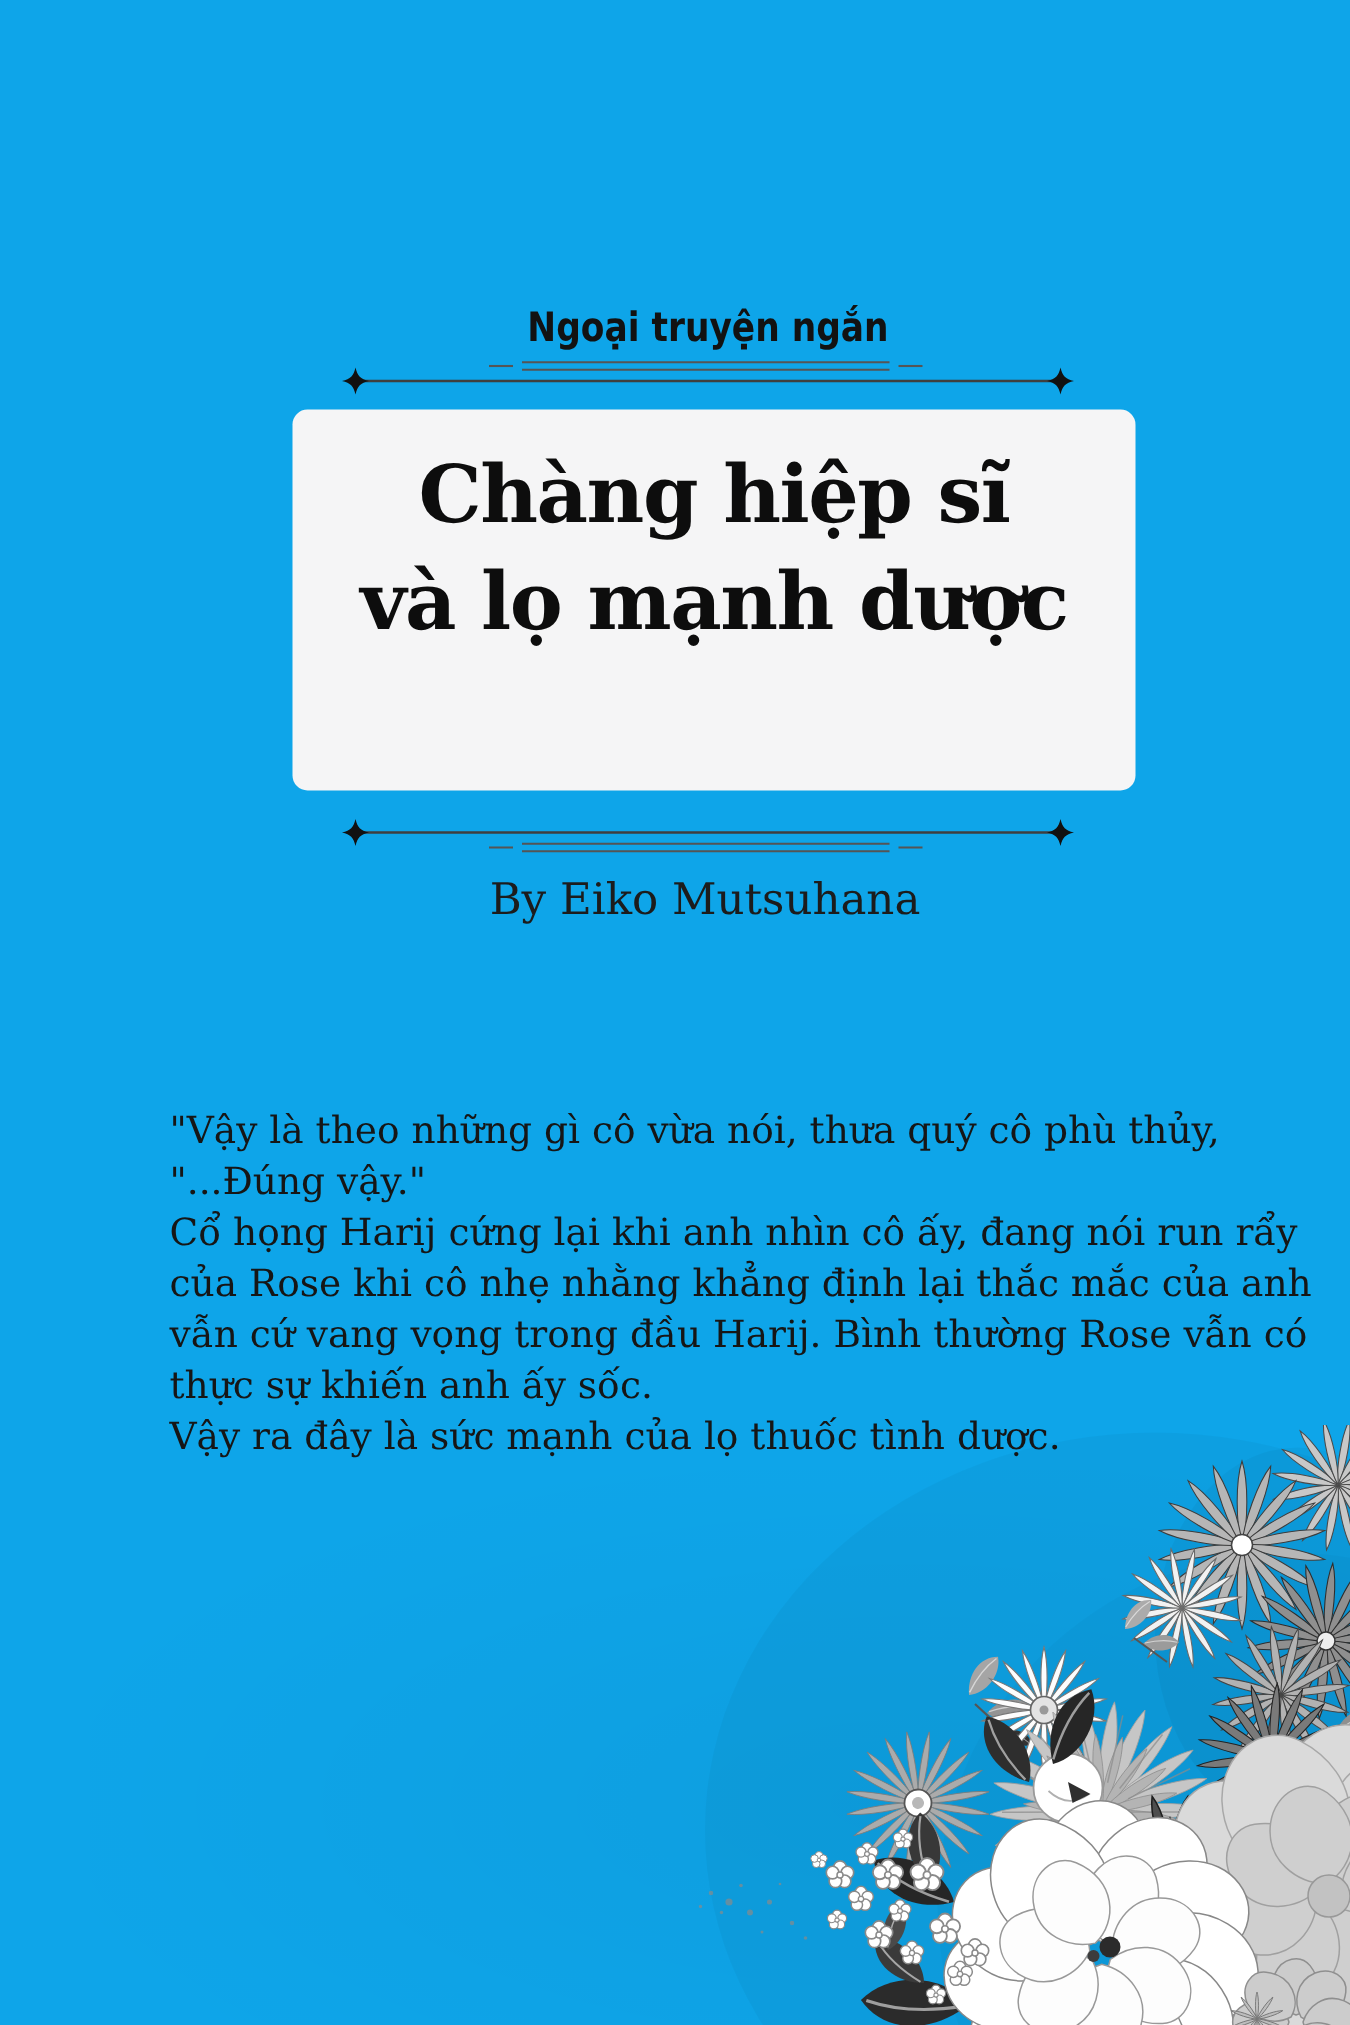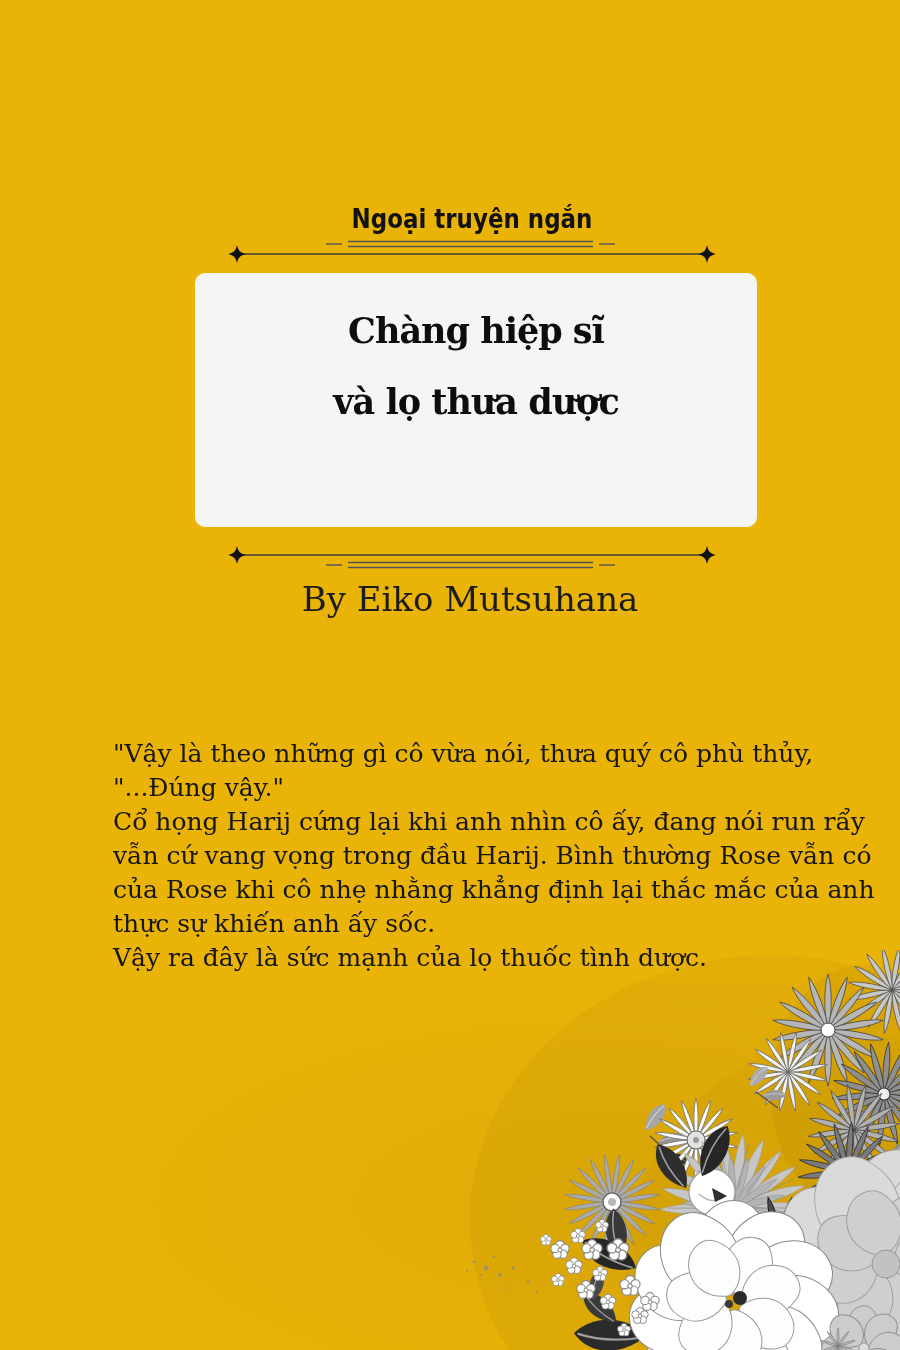--- a/index.html
+++ b/index.html
@@ -1,19 +1,19 @@
 <!DOCTYPE html>
 <html><head>
 <meta charset="utf-8">
 <style>
   html,body{margin:0;padding:0;background:#fff;}
   .page{
     position:relative;
     width:900px;height:1350px;
-    background:#eab308;
+    background:#0ea5e9;
     overflow:hidden;
     font-family:"DejaVu Serif",serif;
     color:#141414;
   }
   .kicker{
     position:absolute;left:197px;top:203px;width:550px;
     text-align:center;
     font-family:"DejaVu Sans",sans-serif;
     font-weight:bold;font-size:27px;line-height:32px;
     color:#121212;
@@ -23,28 +23,28 @@
   .deco-top{top:232px;}
   .deco-bottom{top:543px;}
   .title-panel{
     position:absolute;left:195px;top:273px;width:562px;height:254px;
     background:#f5f5f6;border-radius:10px;
   }
   .title{
     position:absolute;left:195px;top:295px;width:562px;
     text-align:center;
     font-family:"DejaVu Serif",serif;
-    font-weight:bold;font-size:35px;line-height:71px;
+    font-weight:bold;font-size:53px;line-height:71px;
     color:#0d0d0d;letter-spacing:-1px;
   }
   .byline{
     position:absolute;left:195px;top:581px;width:550px;
     text-align:center;
     font-family:"DejaVu Serif",serif;
-    font-size:34px;line-height:36px;color:#1c1c1c;
+    font-size:29px;line-height:36px;color:#1c1c1c;
   }
   .bodytext{
     position:absolute;left:113px;top:737px;width:770px;
     font-family:"DejaVu Serif",serif;
     font-size:25px;line-height:34px;color:#161616;
   }
   .bodytext div{white-space:pre;}
   .wash{
     position:absolute;left:60px;top:980px;width:840px;height:370px;
     background:radial-gradient(ellipse at 65% 60%, rgba(0,0,0,.045), rgba(0,0,0,0) 78%);
@@ -65,43 +65,43 @@
     <line x1="126" y1="14.5" x2="371" y2="14.5" stroke="#555" stroke-width="1.3"></line>
     <line x1="377" y1="12" x2="393" y2="12" stroke="#555" stroke-width="1.4"></line>
     <line x1="15" y1="22" x2="485" y2="22" stroke="#3f3f3f" stroke-width="1.6"></line>
     <path transform="translate(15,22)" d="M0,-9C1.4,-3.2 3.2,-1.4 9,0C3.2,1.4 1.4,3.2 0,9C-1.4,3.2 -3.2,1.4 -9,0C-3.2,-1.4 -1.4,-3.2 0,-9Z" fill="#111"></path>
     <path transform="translate(485,22)" d="M0,-9C1.4,-3.2 3.2,-1.4 9,0C3.2,1.4 1.4,3.2 0,9C-1.4,3.2 -3.2,1.4 -9,0C-3.2,-1.4 -1.4,-3.2 0,-9Z" fill="#111"></path>
   </svg>
 
   <div class="title-panel"></div>
   <div class="title">
     <div>Chàng hiệp sĩ</div>
-    <div>và lọ thưa dược</div>
+    <div>và lọ mạnh dược</div>
   </div>
 
   <svg class="deco deco-bottom" viewBox="0 0 500 32">
     <line x1="15" y1="12" x2="485" y2="12" stroke="#3f3f3f" stroke-width="1.6"></line>
     <path transform="translate(15,12)" d="M0,-9C1.4,-3.2 3.2,-1.4 9,0C3.2,1.4 1.4,3.2 0,9C-1.4,3.2 -3.2,1.4 -9,0C-3.2,-1.4 -1.4,-3.2 0,-9Z" fill="#111"></path>
     <path transform="translate(485,12)" d="M0,-9C1.4,-3.2 3.2,-1.4 9,0C3.2,1.4 1.4,3.2 0,9C-1.4,3.2 -3.2,1.4 -9,0C-3.2,-1.4 -1.4,-3.2 0,-9Z" fill="#111"></path>
     <line x1="104" y1="22" x2="120" y2="22" stroke="#555" stroke-width="1.4"></line>
     <line x1="126" y1="19.5" x2="371" y2="19.5" stroke="#555" stroke-width="1.3"></line>
     <line x1="126" y1="24.5" x2="371" y2="24.5" stroke="#555" stroke-width="1.3"></line>
     <line x1="377" y1="22" x2="393" y2="22" stroke="#555" stroke-width="1.4"></line>
   </svg>
 
   <div class="byline">
     <div>By Eiko Mutsuhana</div>
   </div>
 
   <div class="bodytext">
     <div>"Vậy là theo những gì cô vừa nói, thưa quý cô phù thủy,</div>
     <div>"...Đúng vậy."</div>
     <div>Cổ họng Harij cứng lại khi anh nhìn cô ấy, đang nói run rẩy</div>
+    <div>của Rose khi cô nhẹ nhằng khẳng định lại thắc mắc của anh</div>
     <div>vẫn cứ vang vọng trong đầu Harij. Bình thường Rose vẫn có</div>
-    <div>của Rose khi cô nhẹ nhằng khẳng định lại thắc mắc của anh</div>
     <div>thực sự khiến anh ấy sốc.</div>
     <div>Vậy ra đây là sức mạnh của lọ thuốc tình dược.</div>
   </div>
 
   <div class="wash"></div>
 
   <svg id="flowers" width="460" height="400" viewBox="0 0 460 400">
       <ellipse cx="330" cy="270" rx="300" ry="265" fill="#000" opacity="0.03"></ellipse>
       <ellipse cx="420" cy="320" rx="235" ry="235" fill="#000" opacity="0.02"></ellipse>
       <ellipse cx="425" cy="140" rx="95" ry="125" fill="#000" opacity="0.035"></ellipse>

